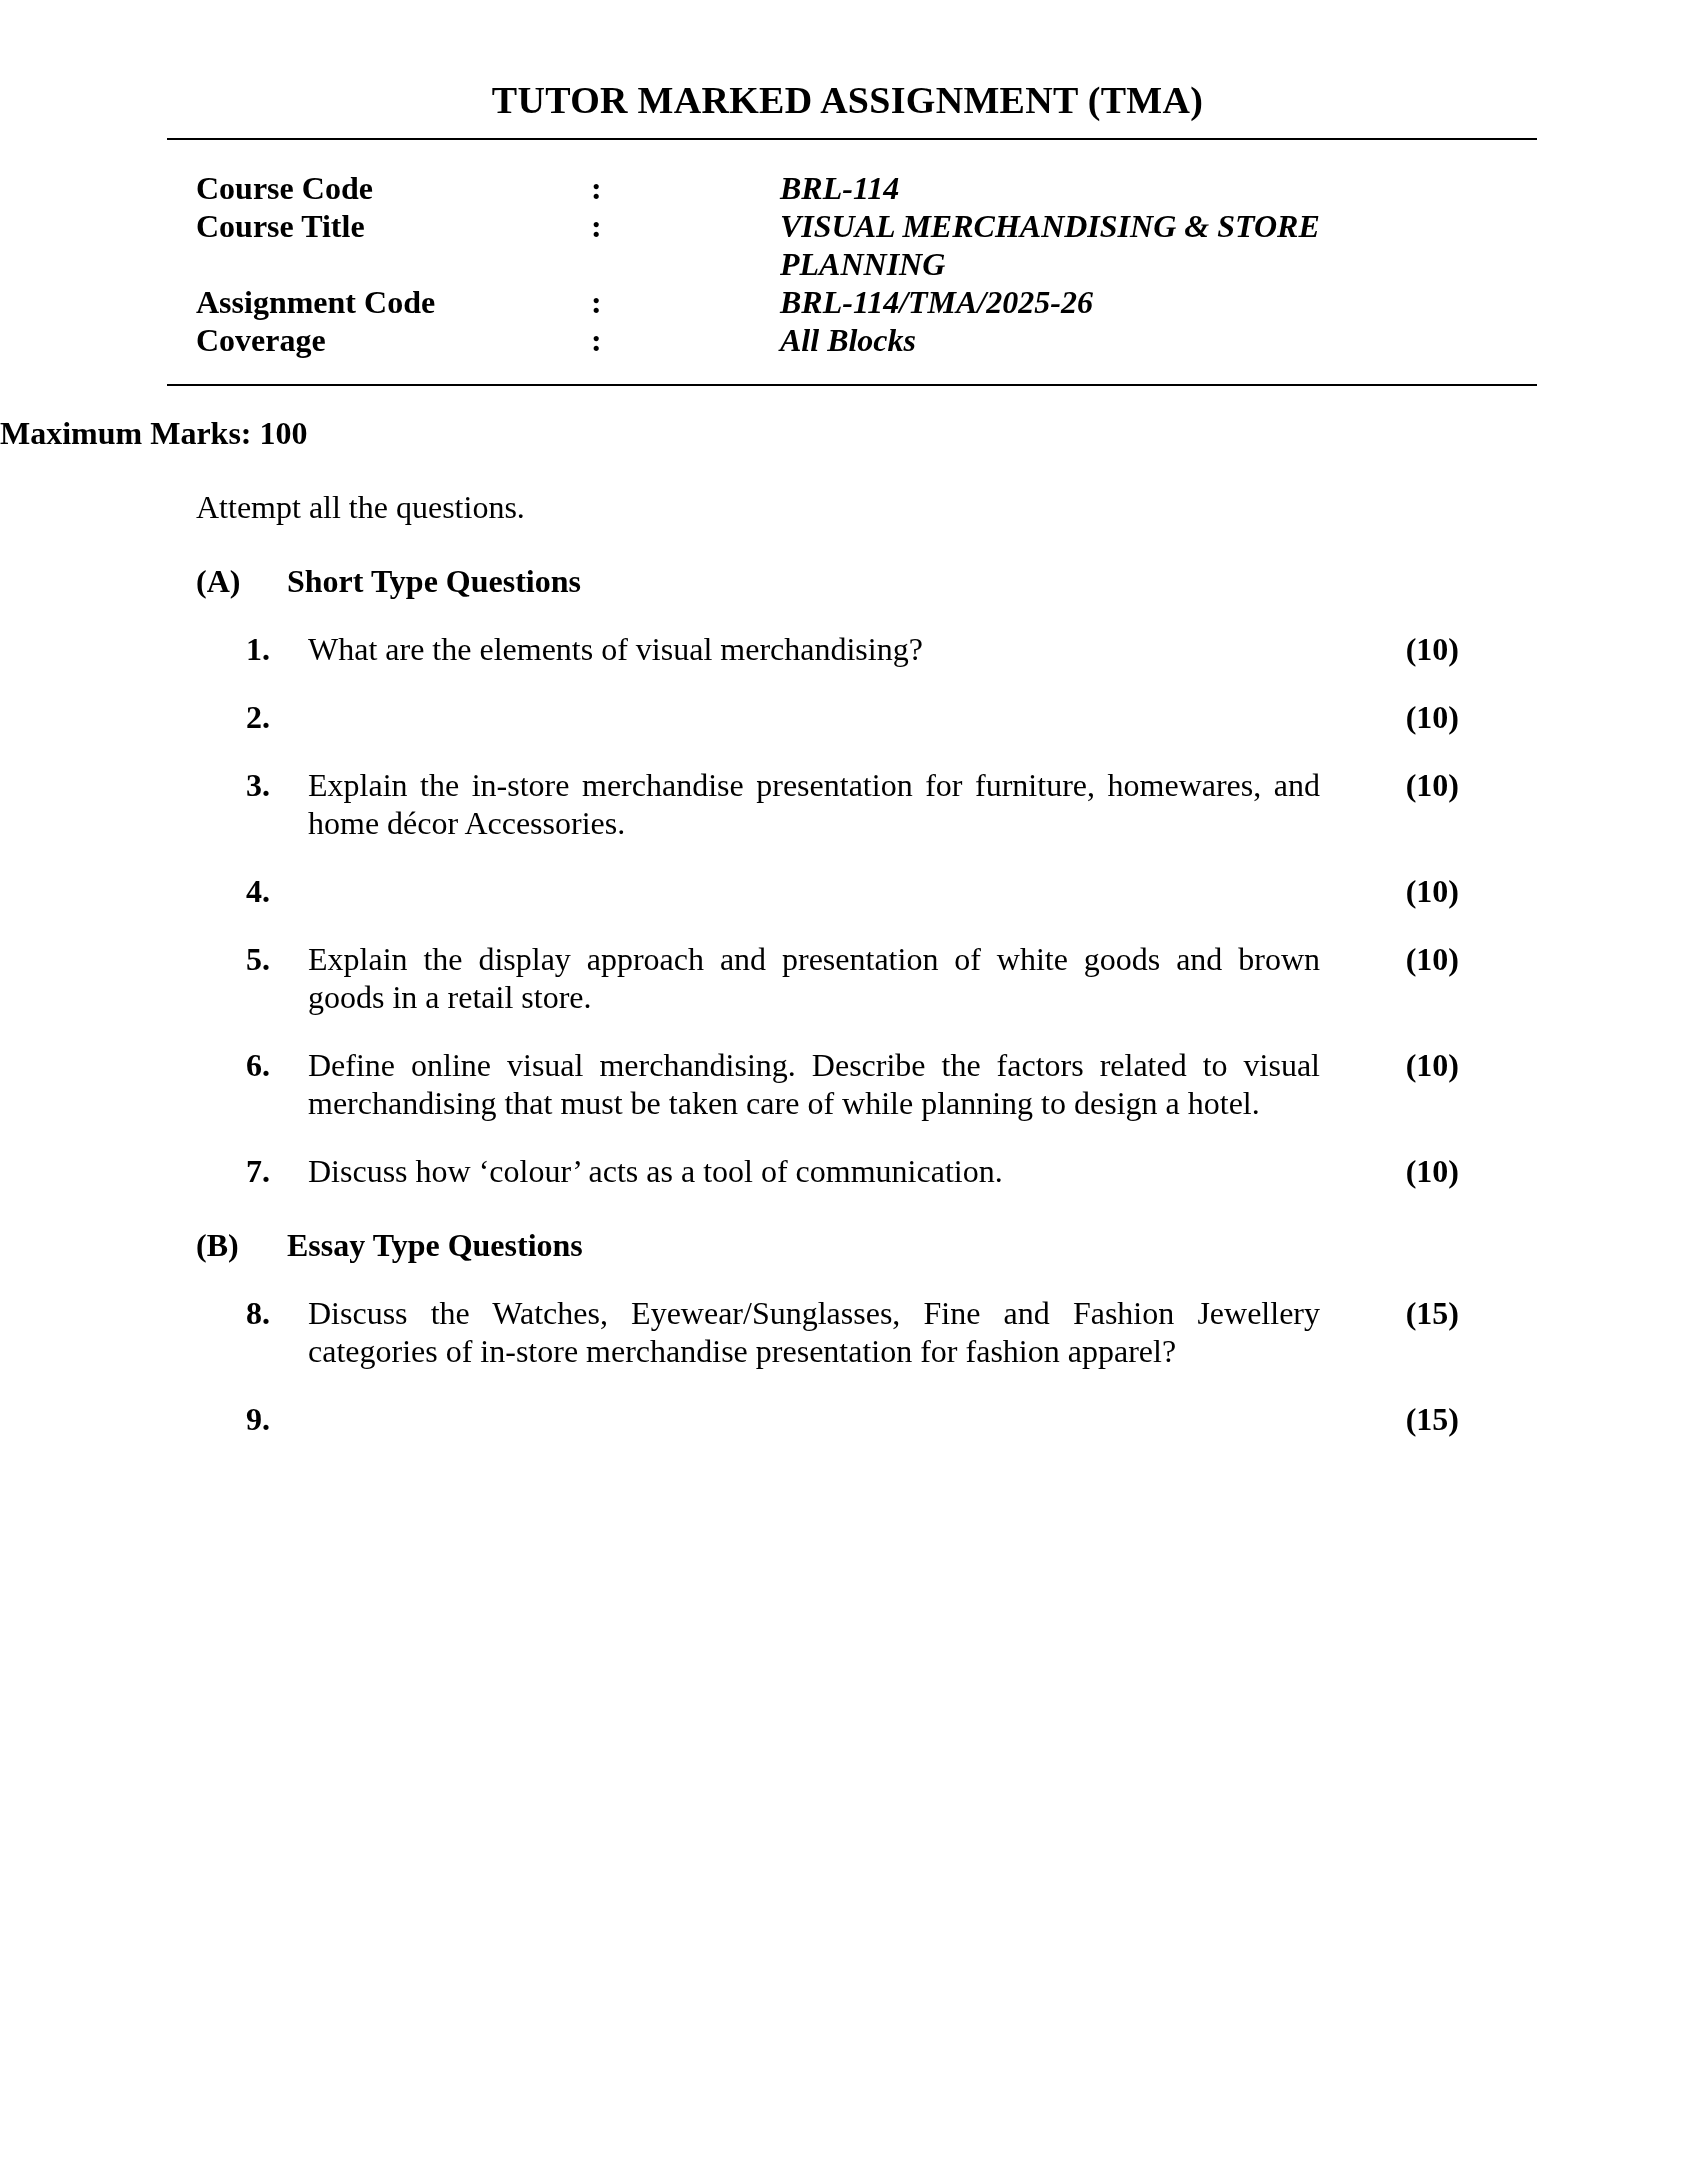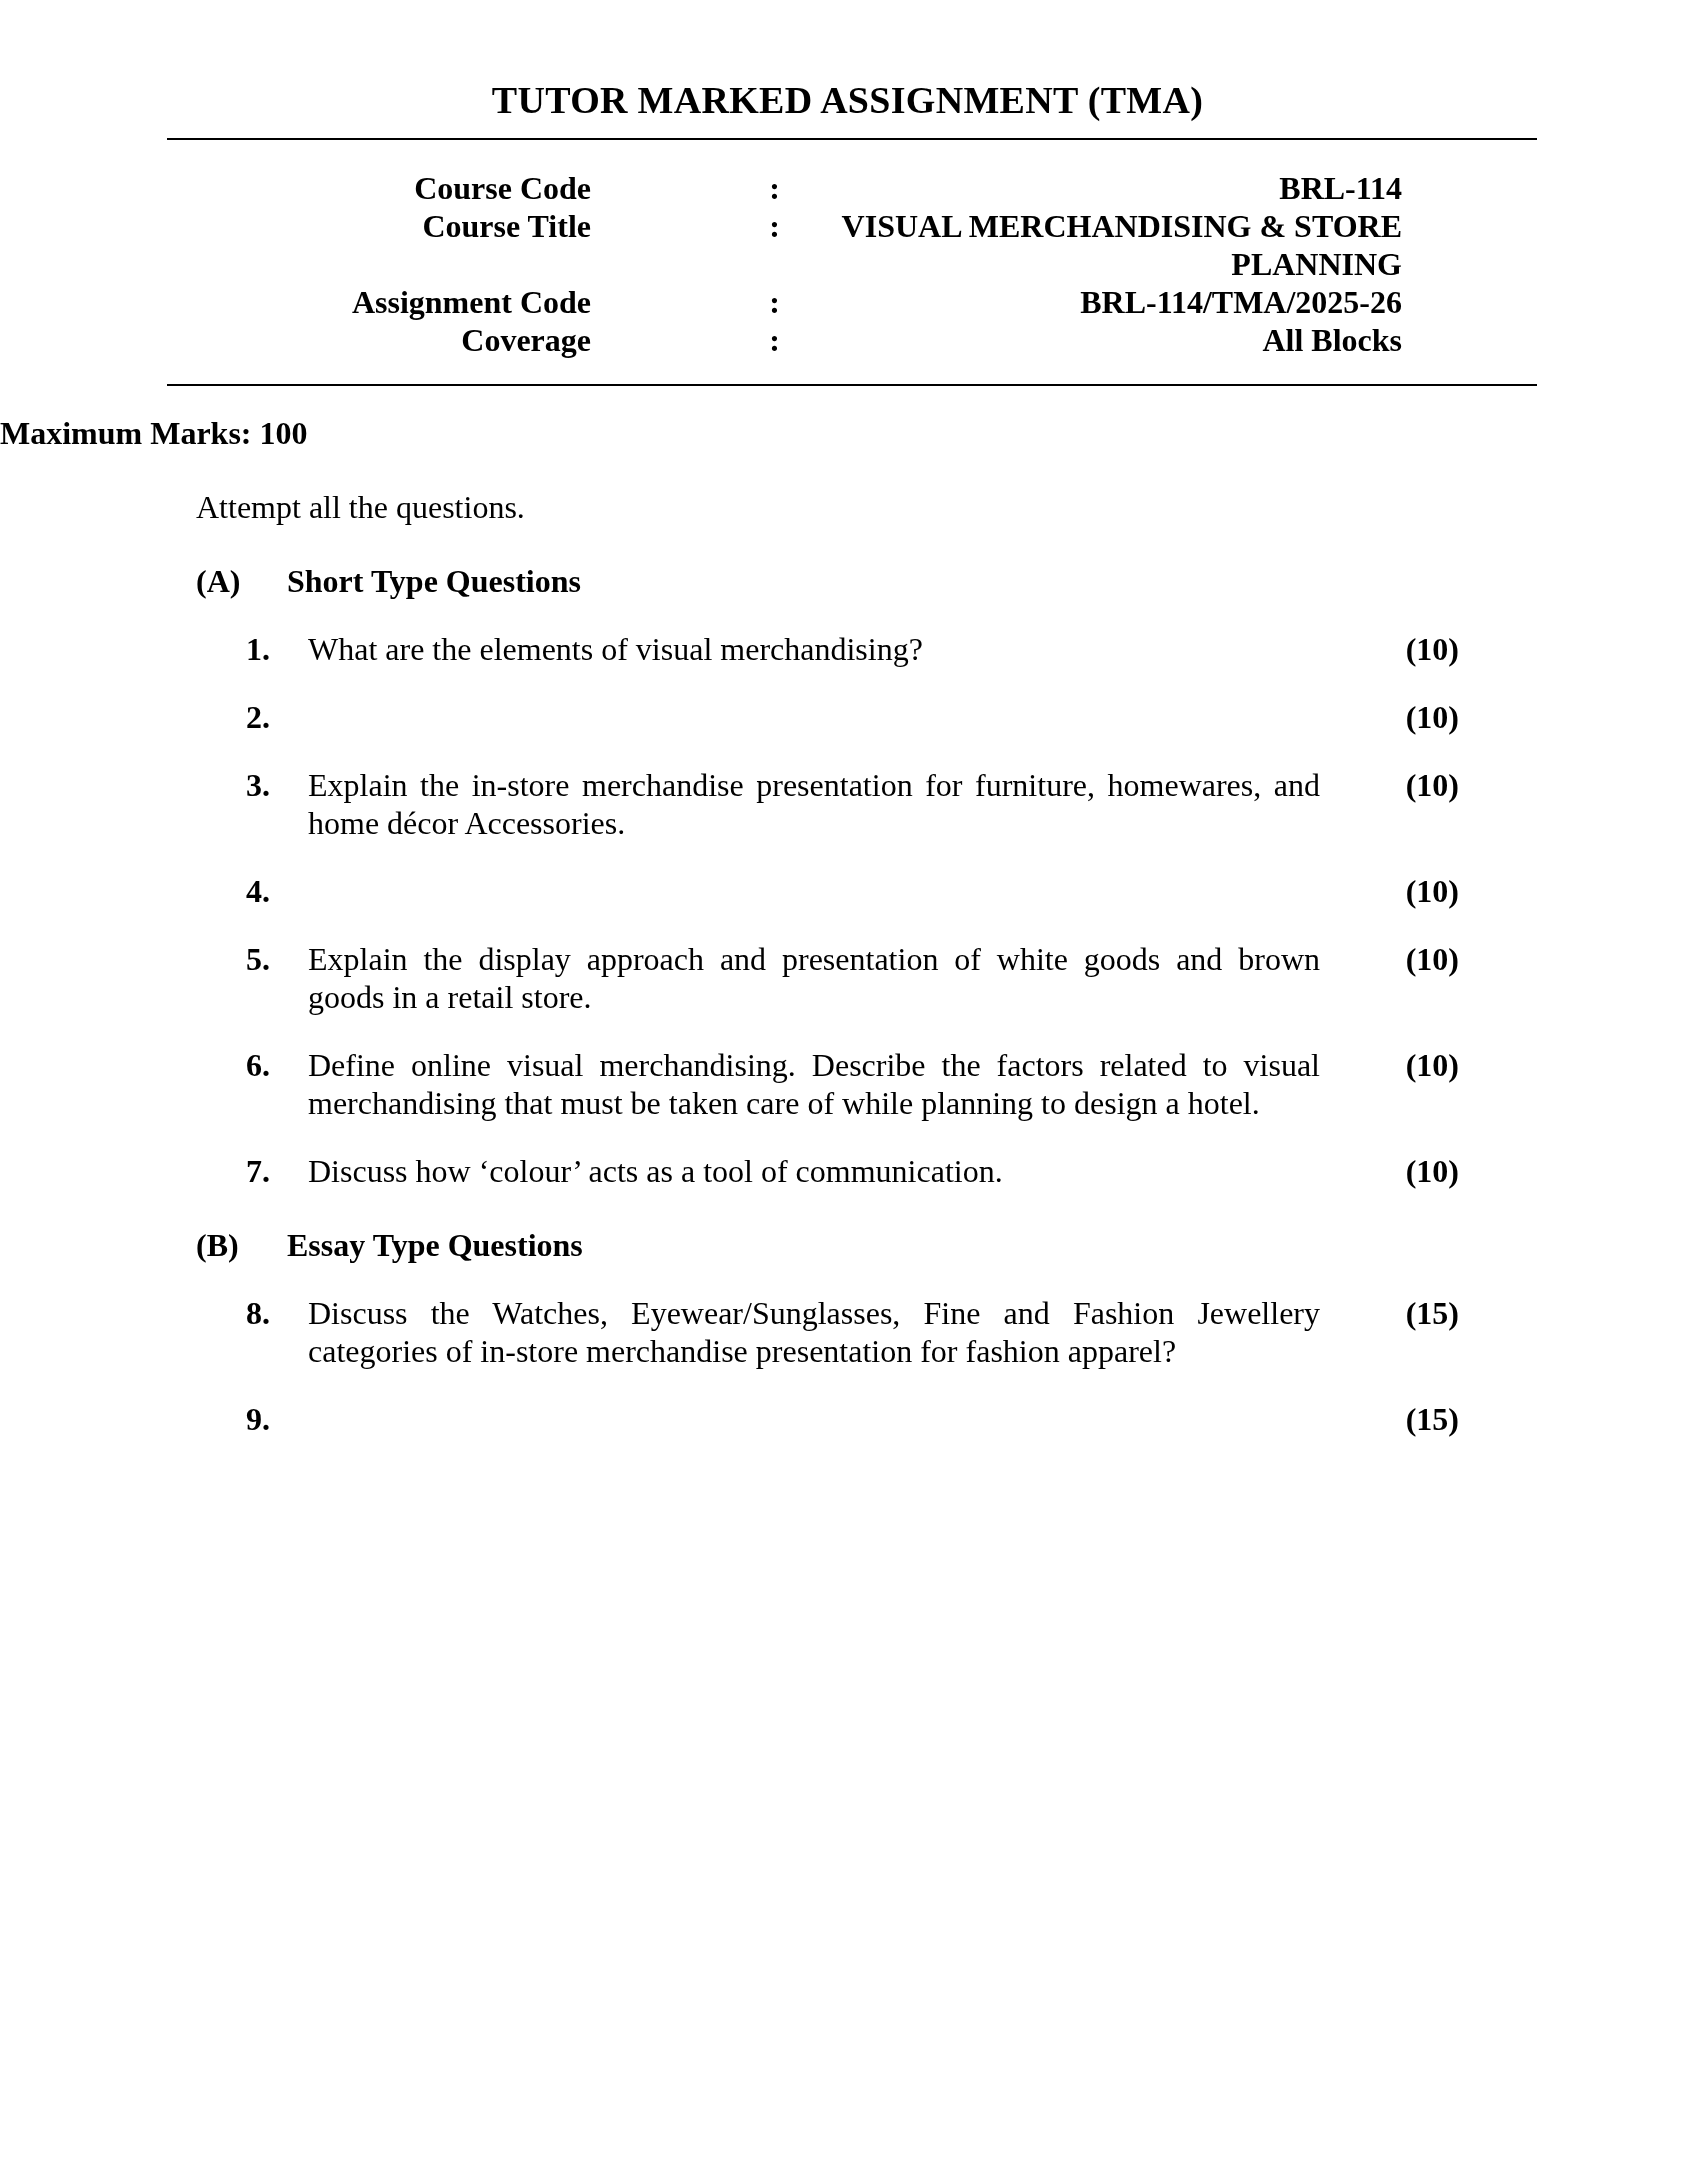--- a/index.html
+++ b/index.html
@@ -38,26 +38,25 @@
     border-top: 2.6px solid #000;
     margin-top: 16px;
   }
   .rule-thin {
     border-top: 2px solid #000;
     margin-top: 25px;
   }
   .header-table {
     margin: 29px 150px 8px 196px;
     font-weight: bold;
-    text-align: right;
   }
   .h-row { display: flex; align-items: flex-start; }
   .h-label { width: 395px; flex: 0 0 auto; }
   .h-sep   { width: 189px; flex: 0 0 auto; }
-  .h-value { width: 622px; flex: 0 0 auto; }
+  .h-value { width: 622px; flex: 0 0 auto; font-style: italic; }
   .max-marks {
     margin-top: 28px;
     margin-right: 228px;
     font-weight: bold;
   }
   .instruction {
     margin-top: 36px;
     margin-left: 196px;
     font-weight: normal;
   }

